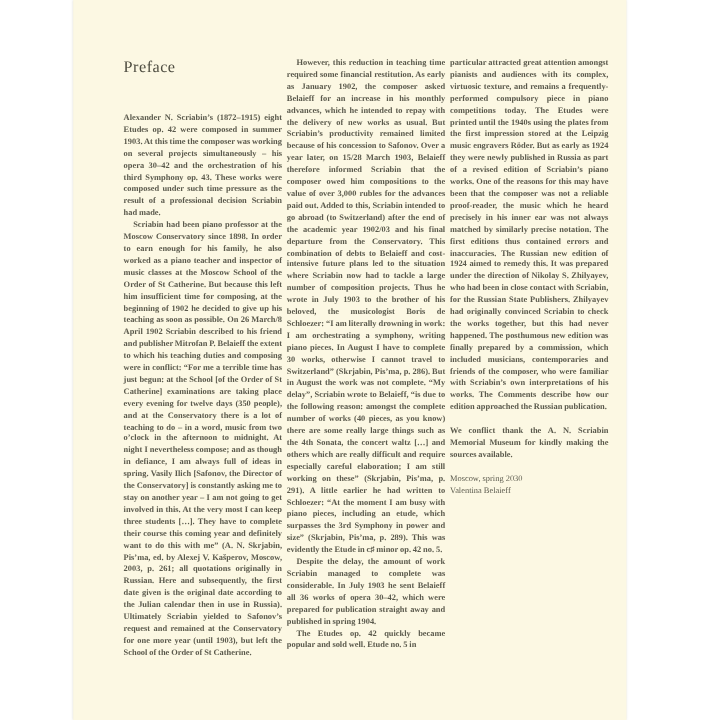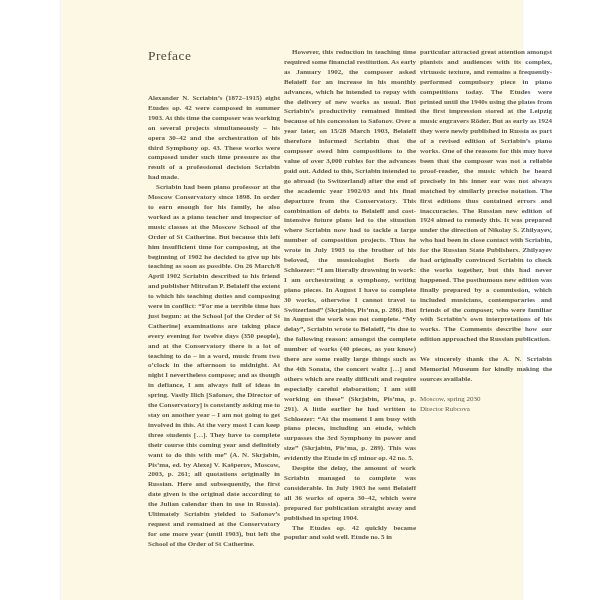--- a/index.html
+++ b/index.html
@@ -19,21 +19,20 @@
     height: 600px;
     background: #FCF8E3;
     box-shadow: 0 0 2px rgba(120,115,90,0.25);
     box-sizing: border-box;
   }
   .cols {
     display: flex;
     gap: 4px;
     padding: 48px 13px 0 42px;
     box-sizing: border-box;
-    margin-left: 45px;
   }
   .col {
     width: 132px;
     flex: 0 0 132px;
   }
   .title {
     font-family: "Liberation Serif", serif;
     font-weight: normal;
     font-size: 13.5px;
     line-height: 16px;
@@ -75,21 +74,21 @@
     </div>
 
     <div class="col">
       <p class="para indent">However, this reduction in teaching time required some financial restitution. As early as January 1902, the composer asked Belaieff for an increase in his monthly advances, which he intended to repay with the delivery of new works as usual. But Scriabin’s productivity remained limited because of his concession to Safonov. Over a year later, on 15/28 March 1903, Belaieff therefore informed Scriabin that the composer owed him compositions to the value of over 3,000 rubles for the advances paid out. Added to this, Scriabin intended to go abroad (to Switzerland) after the end of the academic year 1902/03 and his final departure from the Conservatory. This combination of debts to Belaieff and cost-intensive future plans led to the situation where Scriabin now had to tackle a large number of composition projects. Thus he wrote in July 1903 to the brother of his beloved, the musicologist Boris de Schloezer: “I am literally drowning in work: I am orchestrating a symphony, writing piano pieces. In August I have to complete 30 works, otherwise I cannot travel to Switzerland” (Skrjabin, Pis’ma, p. 286). But in August the work was not complete. “My delay”, Scriabin wrote to Belaieff, “is due to the following reason: amongst the complete number of works (40 pieces, as you know) there are some really large things such as the 4th Sonata, the concert waltz […] and others which are really difficult and require especially careful elaboration; I am still working on these” (Skrjabin, Pis’ma, p. 291). A little earlier he had written to Schloezer: “At the moment I am busy with piano pieces, including an etude, which surpasses the 3rd Symphony in power and size” (Skrjabin, Pis’ma, p. 289). This was evidently the Etude in c♯ minor op. 42 no. 5.</p>
       <p class="para indent">Despite the delay, the amount of work Scriabin managed to complete was considerable. In July 1903 he sent Belaieff all 36 works of opera 30–42, which were prepared for publication straight away and published in spring 1904.</p>
       <p class="para indent">The Etudes op. 42 quickly became popular and sold well. Etude no. 5 in</p>
     </div>
 
     <div class="col">
       <p class="para">particular attracted great attention amongst pianists and audiences with its complex, virtuosic texture, and remains a frequently-performed compulsory piece in piano competitions today. The Etudes were printed until the 1940s using the plates from the first impression stored at the Leipzig music engravers Röder. But as early as 1924 they were newly published in Russia as part of a revised edition of Scriabin’s piano works. One of the reasons for this may have been that the composer was not a reliable proof-reader, the music which he heard precisely in his inner ear was not always matched by similarly precise notation. The first editions thus contained errors and inaccuracies. The Russian new edition of 1924 aimed to remedy this. It was prepared under the direction of Nikolay S. Zhilyayev, who had been in close contact with Scriabin, for the Russian State Publishers. Zhilyayev had originally convinced Scriabin to check the works together, but this had never happened. The posthumous new edition was finally prepared by a commission, which included musicians, contemporaries and friends of the composer, who were familiar with Scriabin’s own interpretations of his works. The Comments describe how our edition approached the Russian publication.</p>
-      <p class="para space-above">We sincerely thank the A. N. Scriabin Memorial Museum for kindly making the sources available.</p>
+      <p class="para space-above">We conflict thank the A. N. Scriabin Memorial Museum for kindly making the sources available.</p>
       <div class="signature">
         <p>Moscow, spring 2030</p>
-        <p>Director Rubcova</p>
+        <p>Valentina Belaieff</p>
       </div>
     </div>
 
   </div>
 </div>
 
 </body></html>

